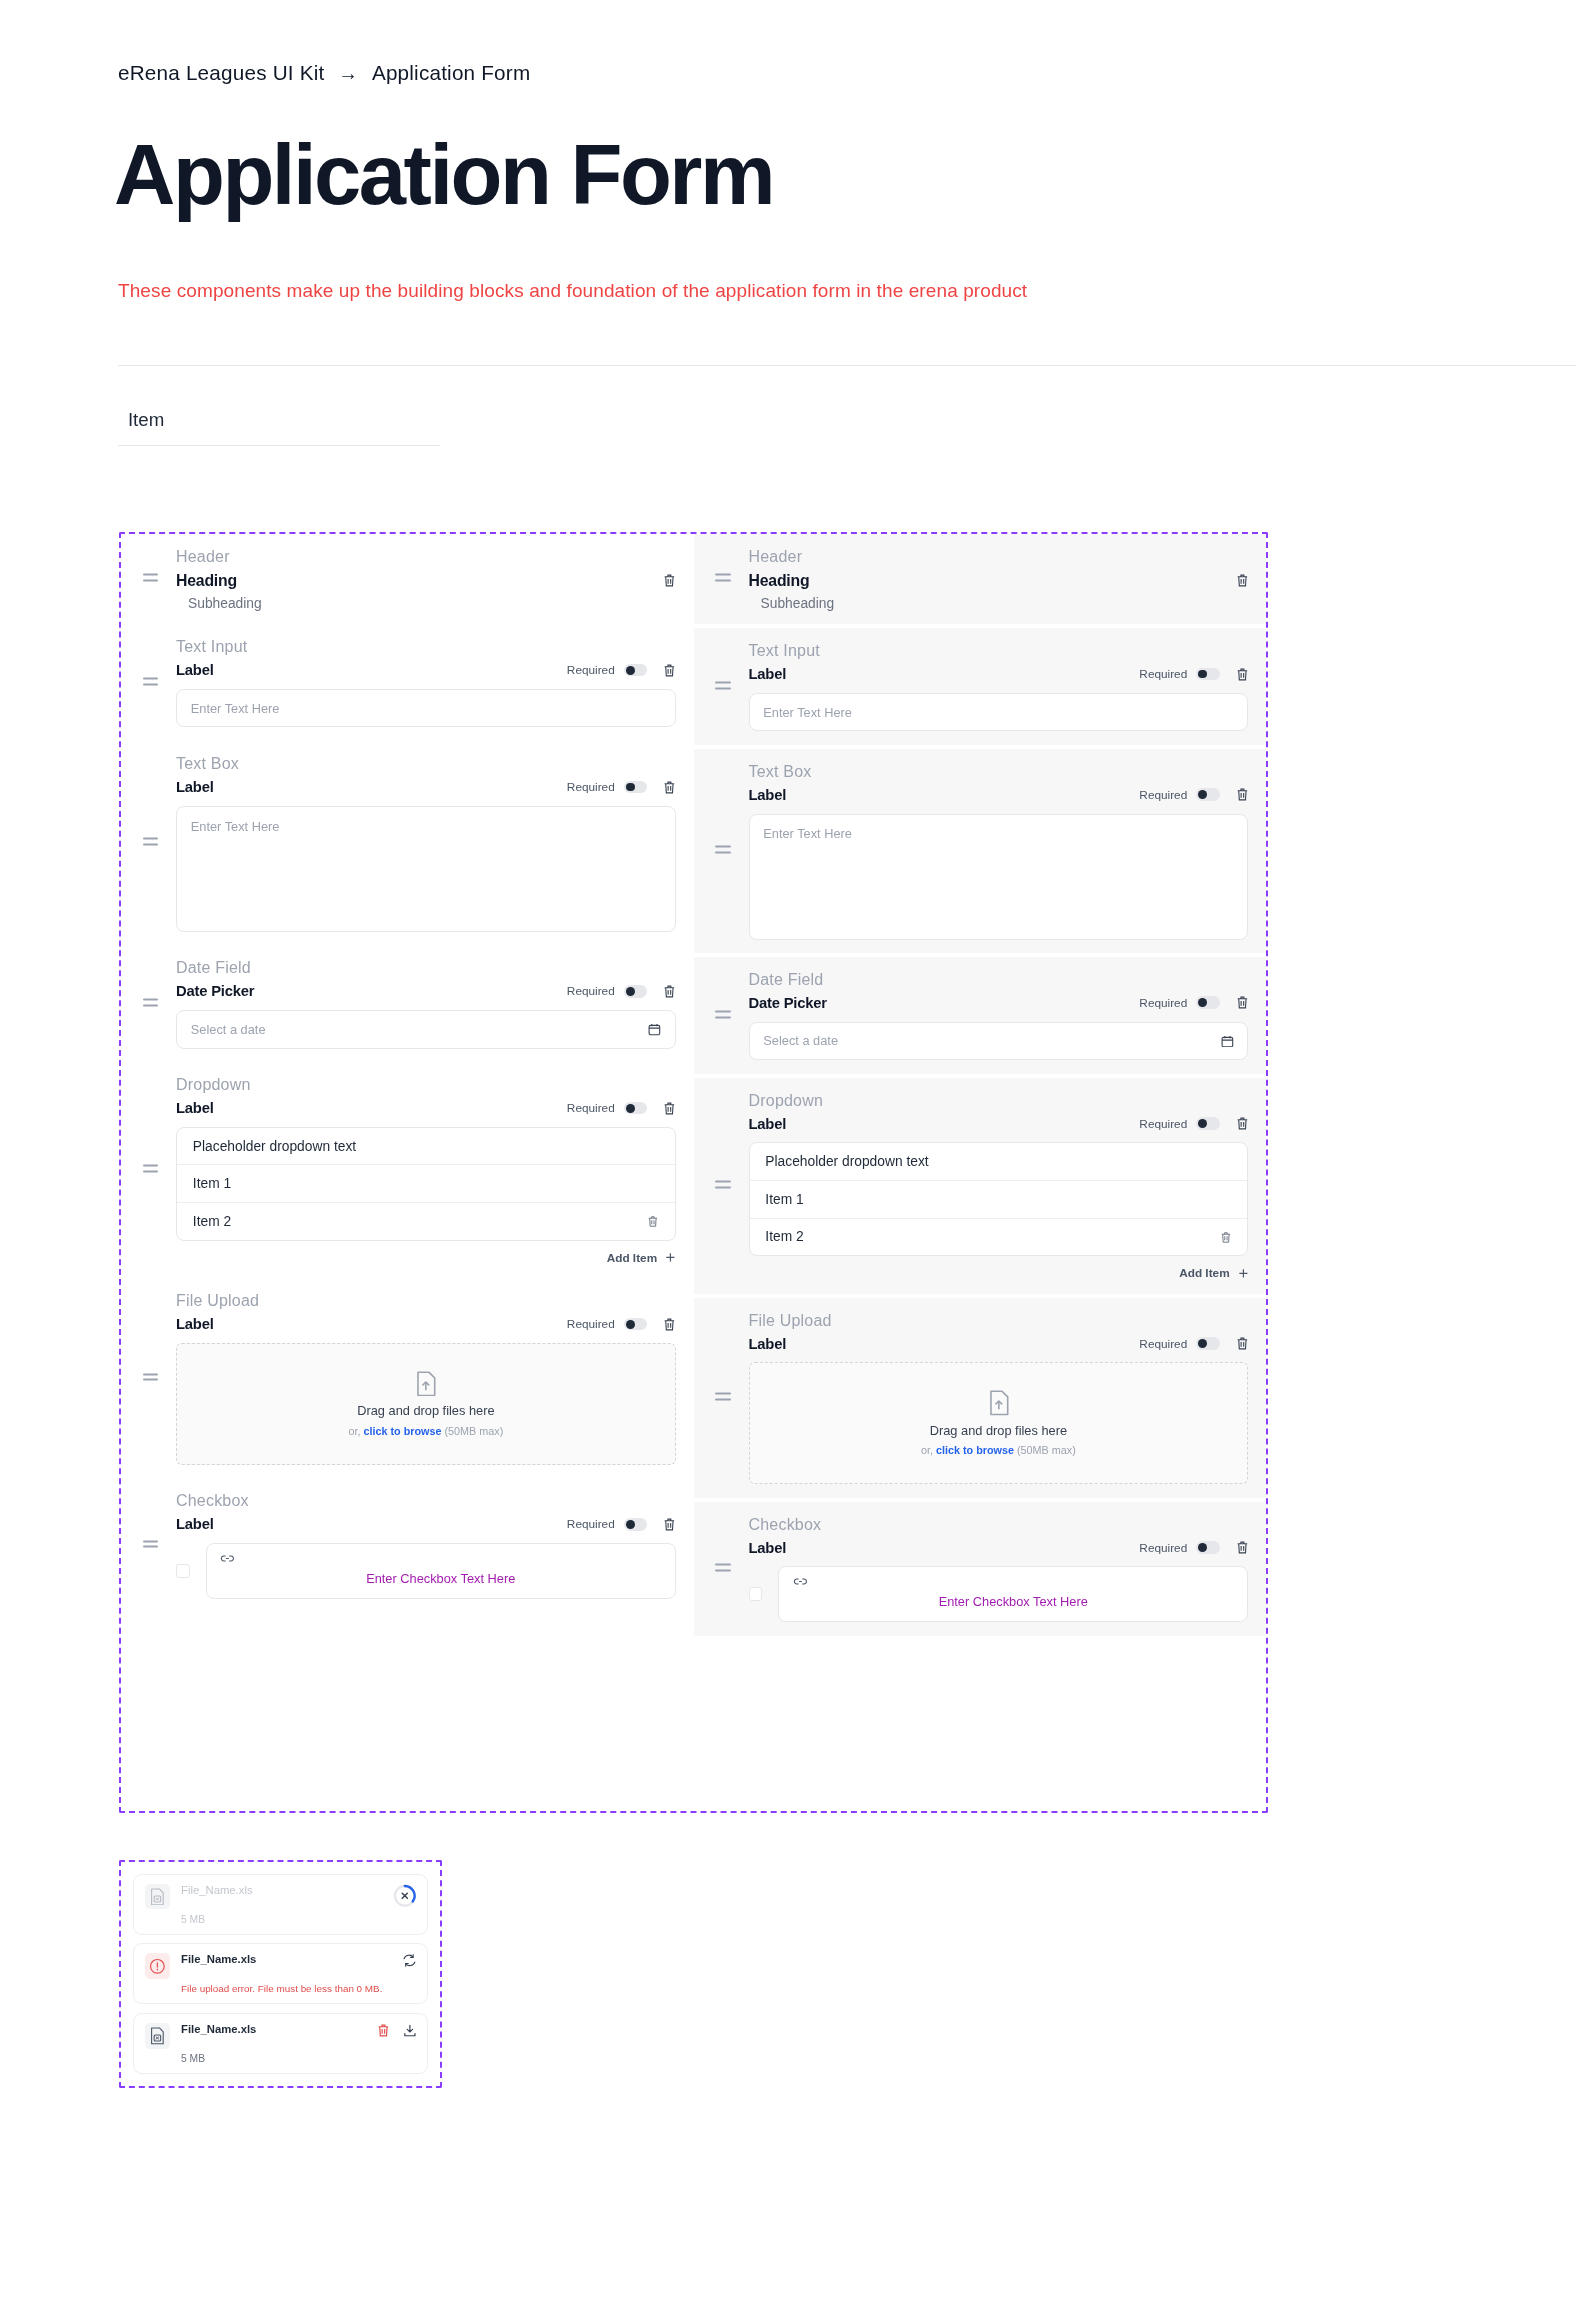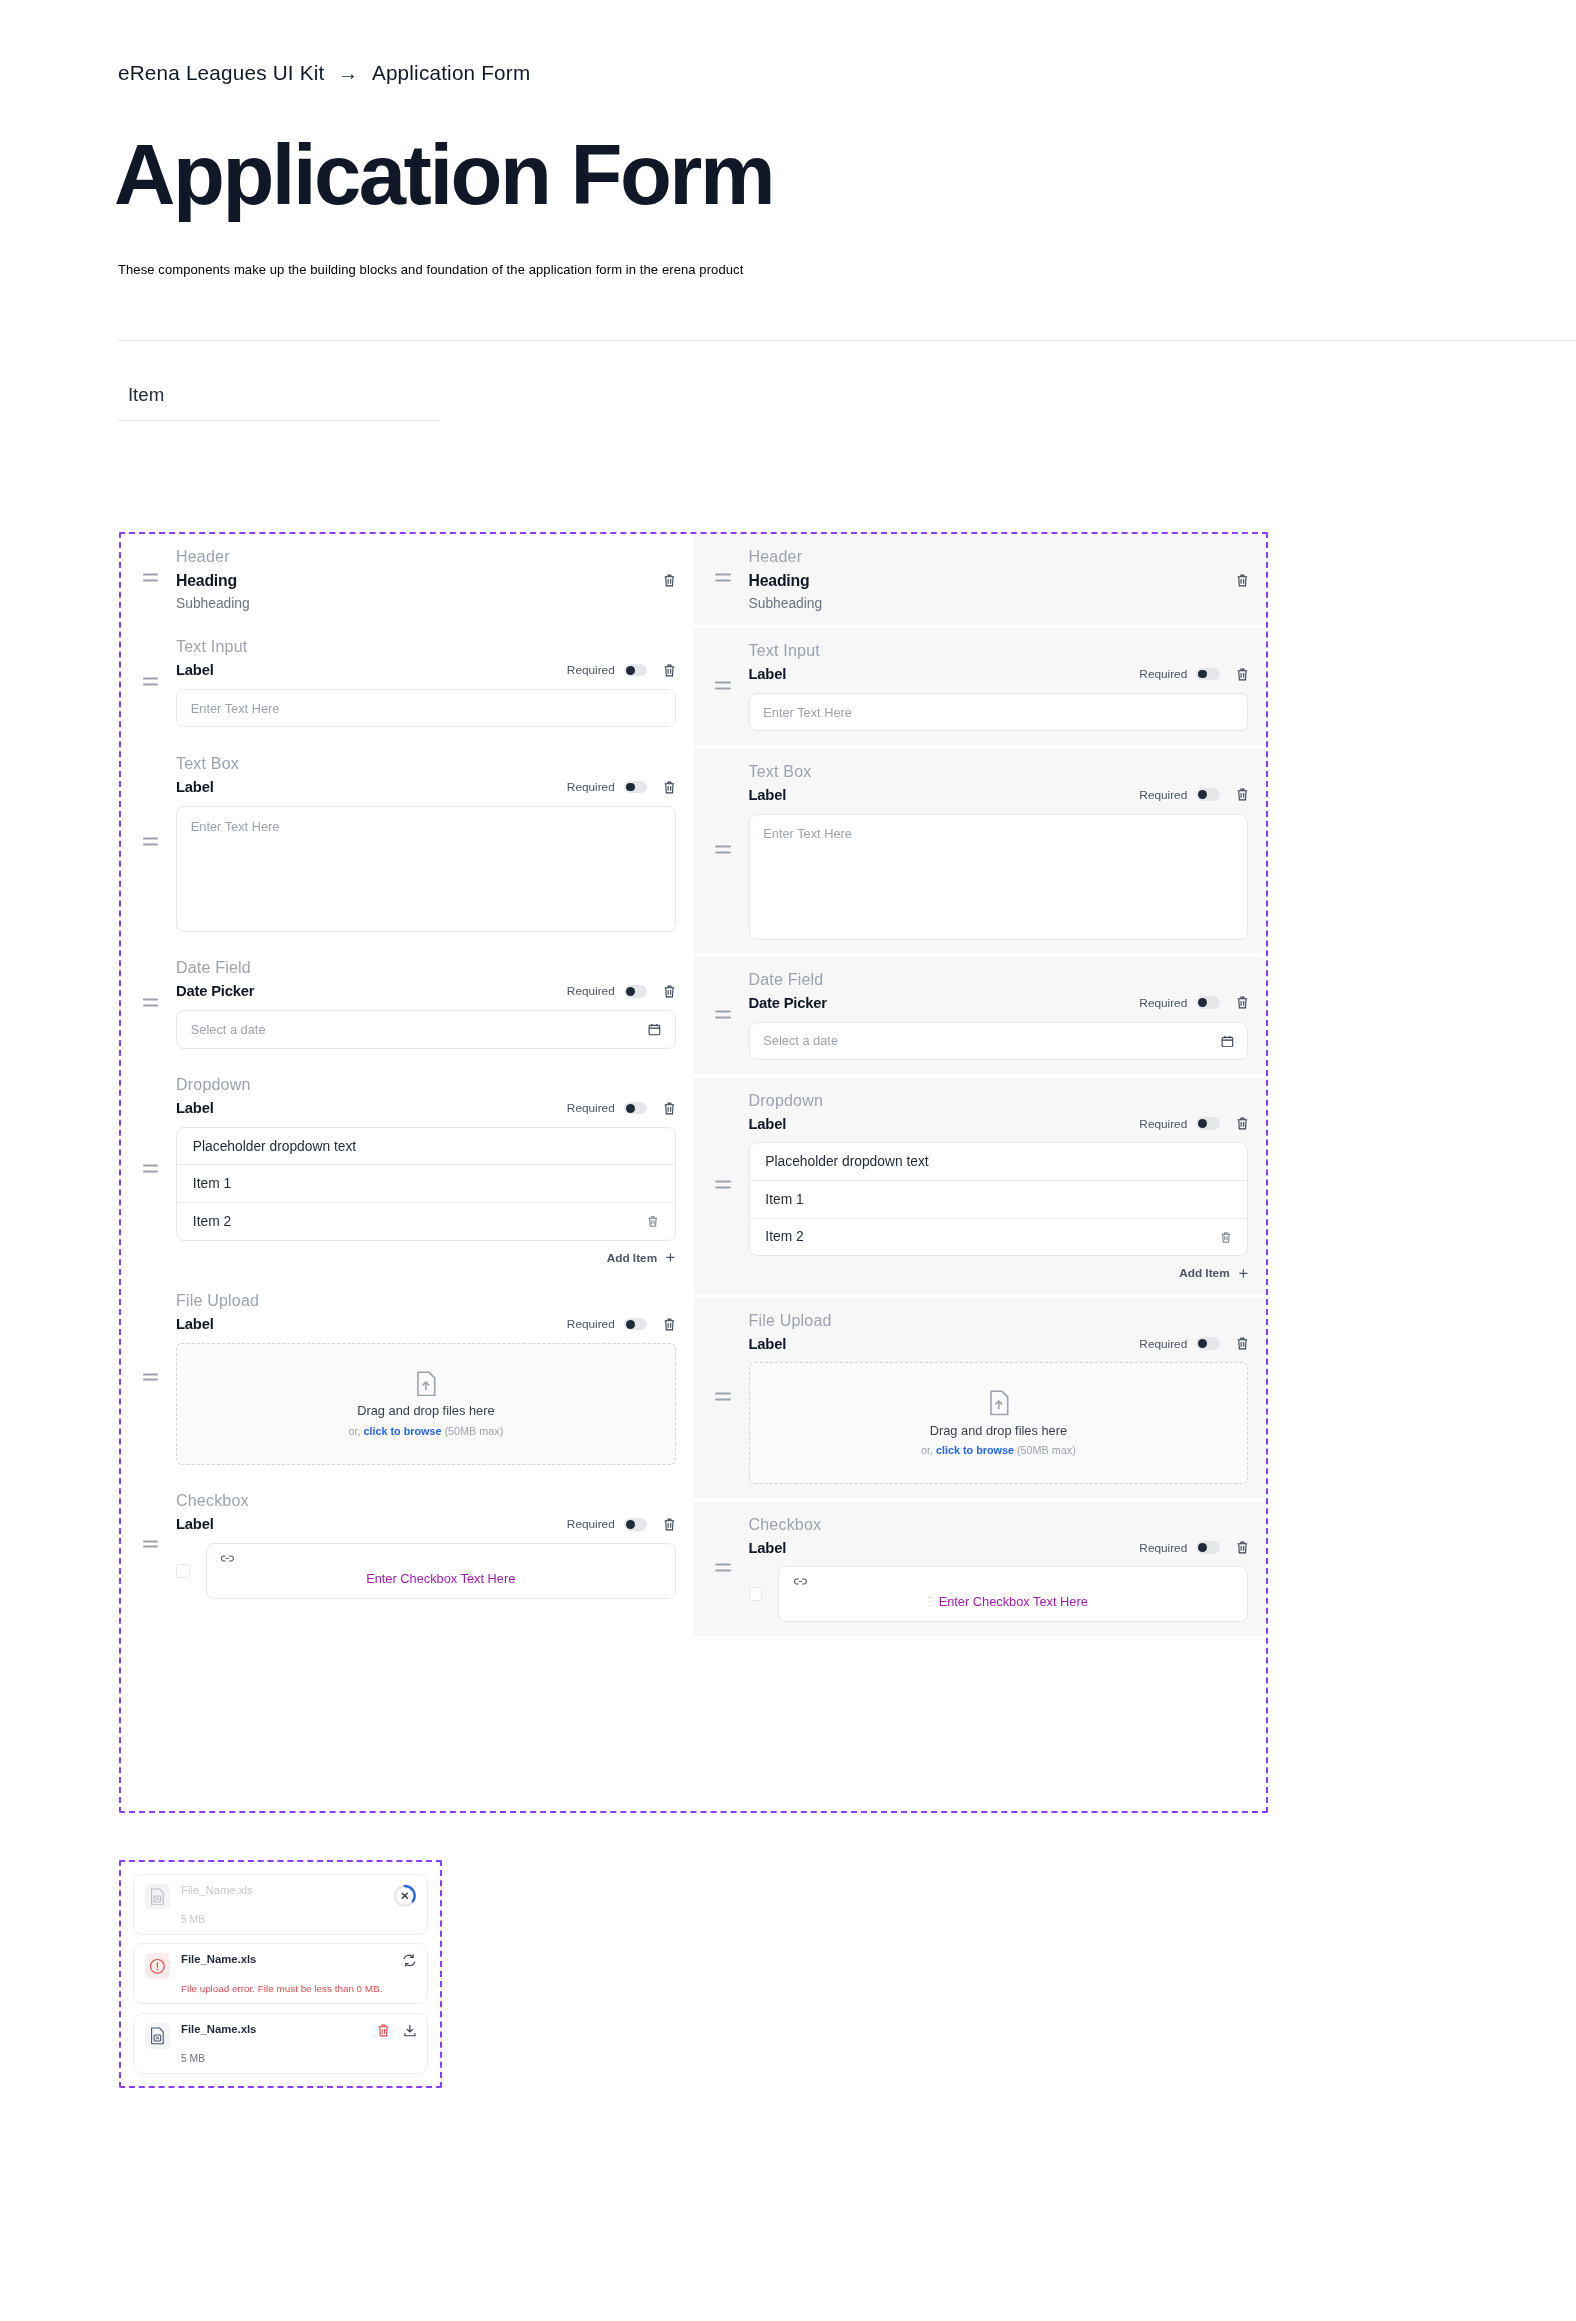--- a/index.html
+++ b/index.html
@@ -16,21 +16,21 @@
   .page-head { padding: 61px 0 0 118px; }
   .breadcrumb {
     font-size: 20.7px; color: #101828; letter-spacing: 0.2px;
     display: flex; align-items: center; gap: 13.8px;
   }
   .breadcrumb .arrow { font-size: 19.7px; color: #101828; }
   .page-title {
     font-size: 85px; font-weight: 700; letter-spacing: -2.5px;
     margin: 47px 0 0 -3.9px; line-height: 1;
   }
-  .page-sub { font-size: 13px; color: #000000; margin-top: 45px; letter-spacing: 0.1px; }
+  .page-sub { font-size: 19px; color: #ef4444; margin-top: 63px; letter-spacing: 0.1px; }
   .head-rule { margin-top: 63px; height: 1px; background: #e5e7eb; width: 100%; }
 
   
   .item-tab-wrap { padding: 43px 0 0 118px; }
   .item-tab {
     width: 322px; padding: 0 0 13.8px 9.9px;
     border-bottom: 1px solid #e5e7eb;
     font-size: 18.7px; color: #1f2937;
   }
 
@@ -57,21 +57,21 @@
     width: 15.8px; height: 10.8px; cursor: grab;
   }
   .drag-handle i {
     display: block; height: 2px; background: #9ca3af; border-radius: 1px; margin-bottom: 3.9px;
   }
 
   .kicker { font-size: 16px; color: #9ca3af; letter-spacing: 0.2px; margin-bottom: 5.9px; }
   .label-line { display: flex; align-items: center; }
   .lbl { font-size: 14.8px; font-weight: 700; letter-spacing: -0.2px; }
   .lbl.big { font-size: 15.8px; }
-  .sub { font-size: 13.8px; color: #6b7280; margin-top: 5.9px; }
+  .sub { font-size: 13.8px; color: #6b7280; margin-top: 5.9px; margin-left: 12px; }
   .spacer { flex: 1; }
   .req { font-size: 11.8px; color: #4a5565; margin-right: 8.9px; padding-left: 20px; }
 
   .toggle {
     width: 23.6px; height: 12.8px; border-radius: 6.9px;
     background: #e5e7eb; position: relative; display: inline-block;
     margin-right: 15.8px; cursor: pointer;
   }
   .toggle::after {
     content: ""; position: absolute; left: 2px; top: 2px;

